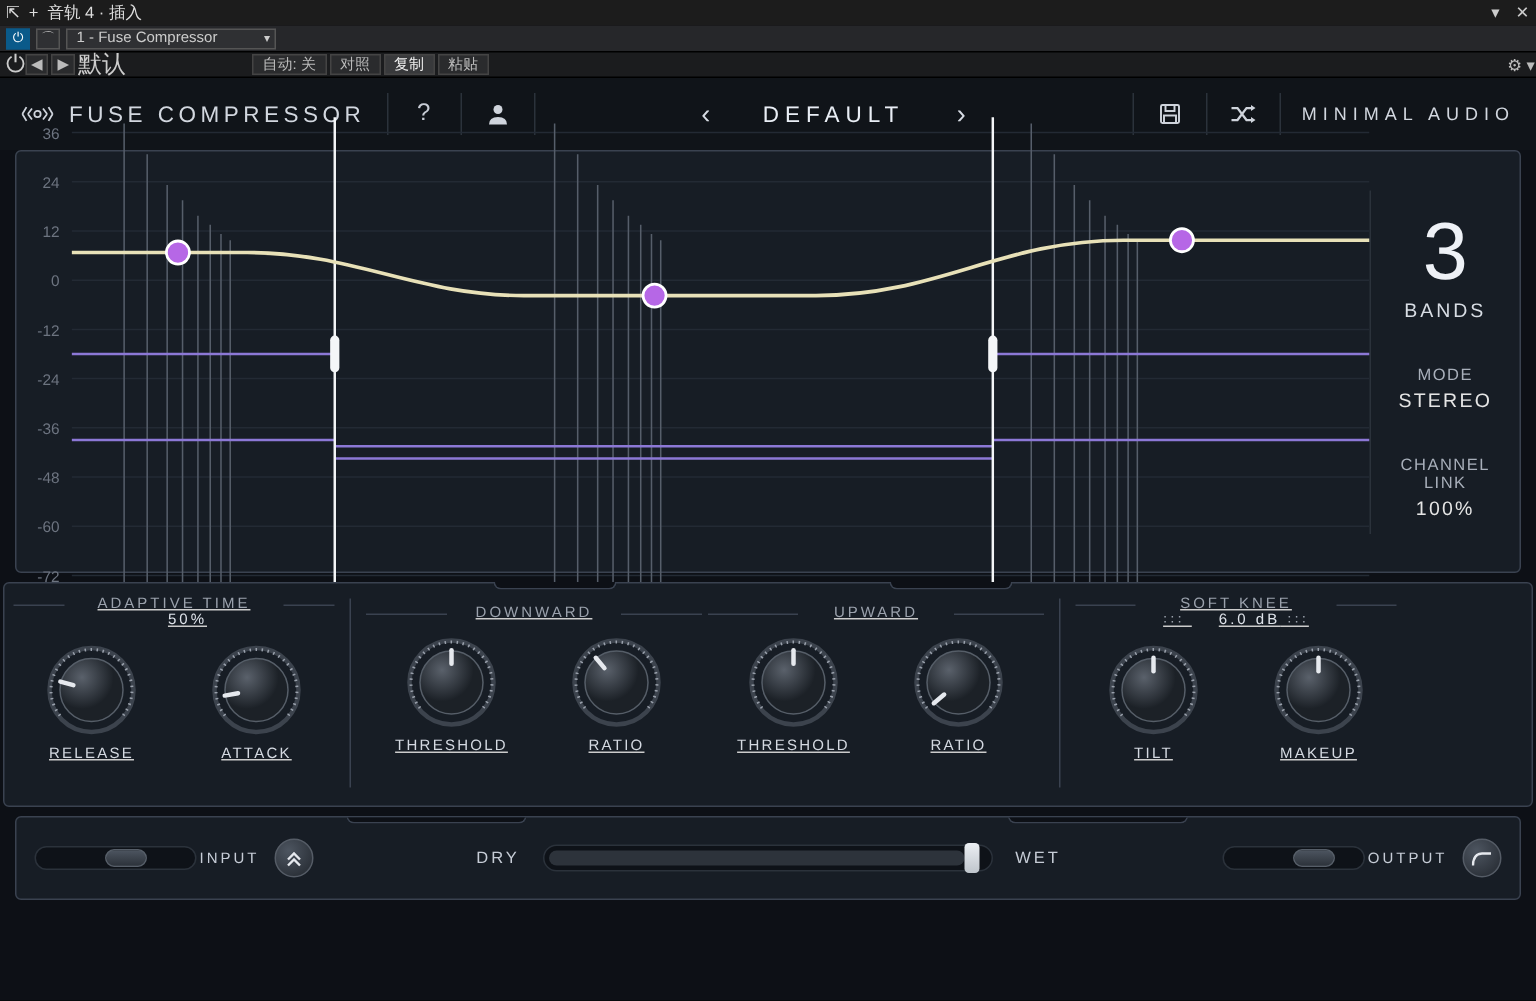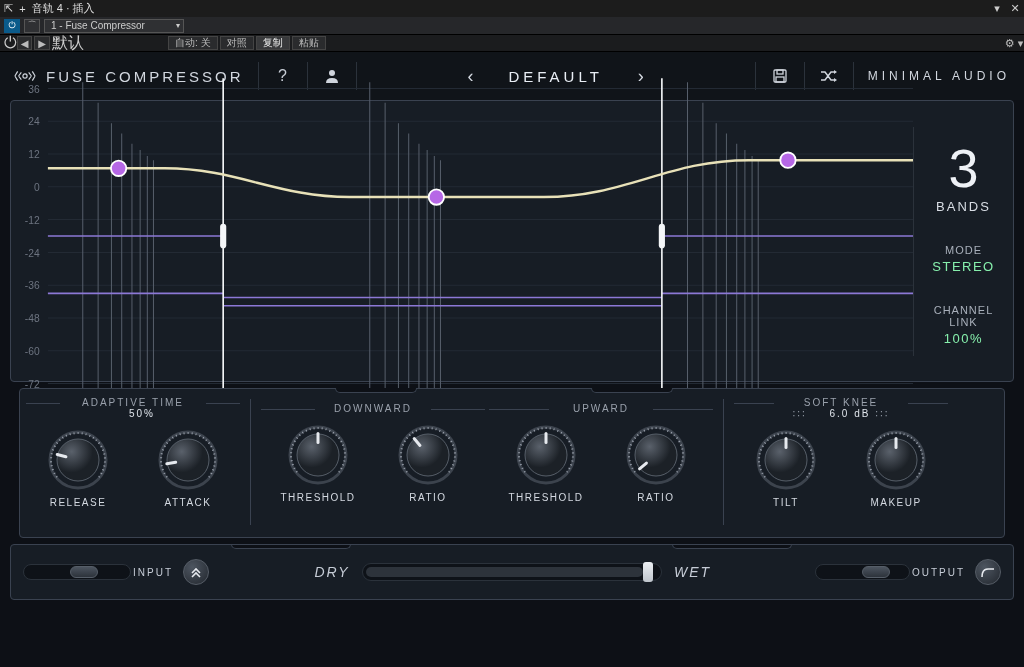--- a/index.html
+++ b/index.html
@@ -43,24 +43,24 @@
   
   .graph-section { padding: 0 10px; }
   .graph-panel { position: relative; height: 282px; background: #171d25; border: 1px solid #3a4250; border-radius: 4px; display: flex; align-items: center; }
   .graph-area { flex: 1; position: relative; }
   .graph-svg { width: 100%; height: 100%; display: block; }
   .side-panel { width: 100px; border-left: 1px solid #2b323b; display: flex; flex-direction: column; align-items: center; padding: 10px 0; }
   .side-panel .bands-num { font-size: 54px; font-weight: 300; color: #eef1f6; line-height: 1; margin-top: 4px; }
   .side-panel .bands-lbl { font-size: 13px; letter-spacing: 2px; color: #d8dde4; margin-top: 4px; }
   .side-panel .sec { margin-top: 30px; text-align: center; }
   .side-panel .sec .lbl { font-size: 11px; letter-spacing: 1px; color: #a8afba; }
-  .side-panel .sec .val { font-size: 13px; letter-spacing: 1.5px; color: #86efac; margin-top: 3px; }
-
-  
-  .knob-section { padding: 6px 19px 0; }
+  .side-panel .sec .val { font-size: 13px; letter-spacing: 1.5px; color: #e5e5e5; margin-top: 3px; }
+
+  
+  .knob-section { padding: 6px 2px 0; text-decoration: underline; }
   .knob-panel { height: 150px; background: #171d25; border: 1px solid #3a4250; border-radius: 4px; display: flex; align-items: flex-start; padding: 4px 8px 6px; gap: 8px; position:relative;}
   .knob-panel::before, .knob-panel::after { content:""; position:absolute; top:-1px; width:80px; height:4px; background:#0d1016; border-bottom:1px solid #3a4250; border-left:1px solid #3a4250; border-right:1px solid #3a4250; border-radius:0 0 6px 6px;}
   .knob-panel::before { left:32%;}
   .knob-panel::after { left:58%;}
   .kgroup { display: flex; flex-direction: column; align-items: center; padding: 4px 4px 0; position:relative;}
   .kgroup .grp-title { font-size: 10px; letter-spacing: 2px; color: #9aa1ac; margin-bottom: 0; }
   .kgroup .grp-title .val { color:#dfe4eb;margin-left:18px;}
   .kgroup .grp-rule { position:absolute; top:10px; height:1px; background: #3a4250; }
   .kgroup .grp-rule.left { left:-2px;}
   .kgroup .grp-rule.right { right:-2px;}
@@ -74,21 +74,21 @@
   .bottom-section { padding: 6px 10px 10px; }
   .bottom-panel { height: 56px; background: #171d25; border: 1px solid #3a4250; border-radius: 4px; display: flex; align-items: center; padding: 4px 12px; gap: 10px; position:relative; overflow:hidden;}
   .bottom-panel .edge { position:absolute; top:-1px; width:120px; height:5px; background:#0d1016; border-bottom:1px solid #3a4250; border-left:1px solid #3a4250; border-right:1px solid #3a4250; border-radius:0 0 8px 8px;}
   .bottom-panel .edge.l{left:22%;} .bottom-panel .edge.r{left:66%;}
   .io-block { display: flex; align-items: center; gap: 2px; width: 150px; }
   .io-block .io-lbl { font-size: 10px; letter-spacing: 2px; color: #c6ccd6; }
   .h-slider { width: 120px; height: 16px; background: #0e1218; border-radius: 8px; border:1px solid #2b323b; position: relative; cursor:pointer;}
   .h-slider .thumb { position: absolute; top: 1px; width: 28px; height: 12px; background: linear-gradient(#4c545f,#2d333b); border-radius: 6px; border:1px solid #565e68;}
   .circle-btn { width: 26px; height: 26px; border-radius: 50%; background: radial-gradient(circle at 35% 30%, #4d5560, #22272e); border: 1px solid #555c66; display:flex;align-items:center;justify-content:center; cursor:pointer; color:#dfe4eb; font-size:12px;}
   .mix-block { flex: 1; display: flex; align-items: center; gap: 12px; justify-content:center;}
-  .mix-block .mix-lbl { font-size: 14px; letter-spacing: 2px; color: #c6ccd6; width:36px; text-align:center;font-style:italic;}
+  .mix-block .mix-lbl { font-size: 11px; letter-spacing: 2px; color: #c6ccd6; width:36px; text-align:center;}
   .mix-slider { flex: 0 0 300px; height: 18px; background: #0e1218; border-radius: 9px; border: 1px solid #2b323b; position: relative; cursor:pointer;}
   .mix-slider .fill { position:absolute; left:3px; top:3px; bottom:3px; background:#2d333b; border-radius:6px;}
   .mix-slider .thumb { position: absolute; top: -2px; width: 10px; height: 20px; background: linear-gradient(#eceff3,#bfc5cc); border-radius: 3px; }
 
 </style>
 </head>
 <body>
 
 <div class="titlebar">
   <div class="tb-left">

